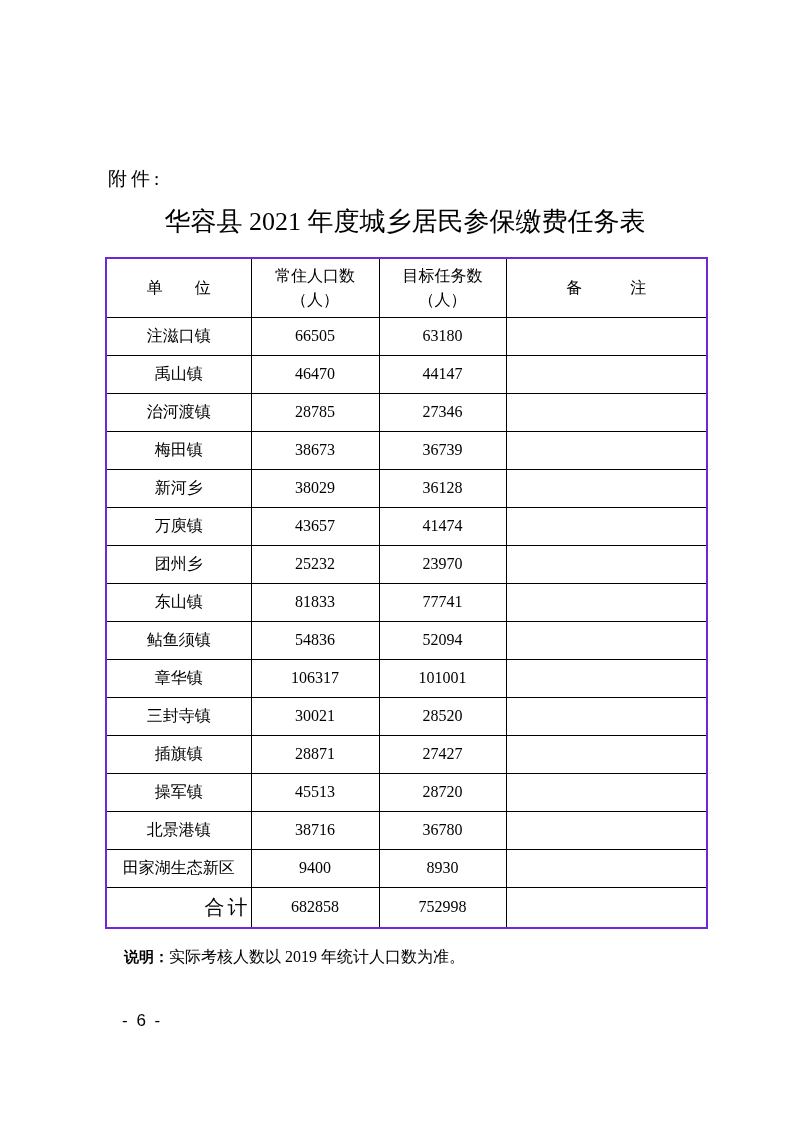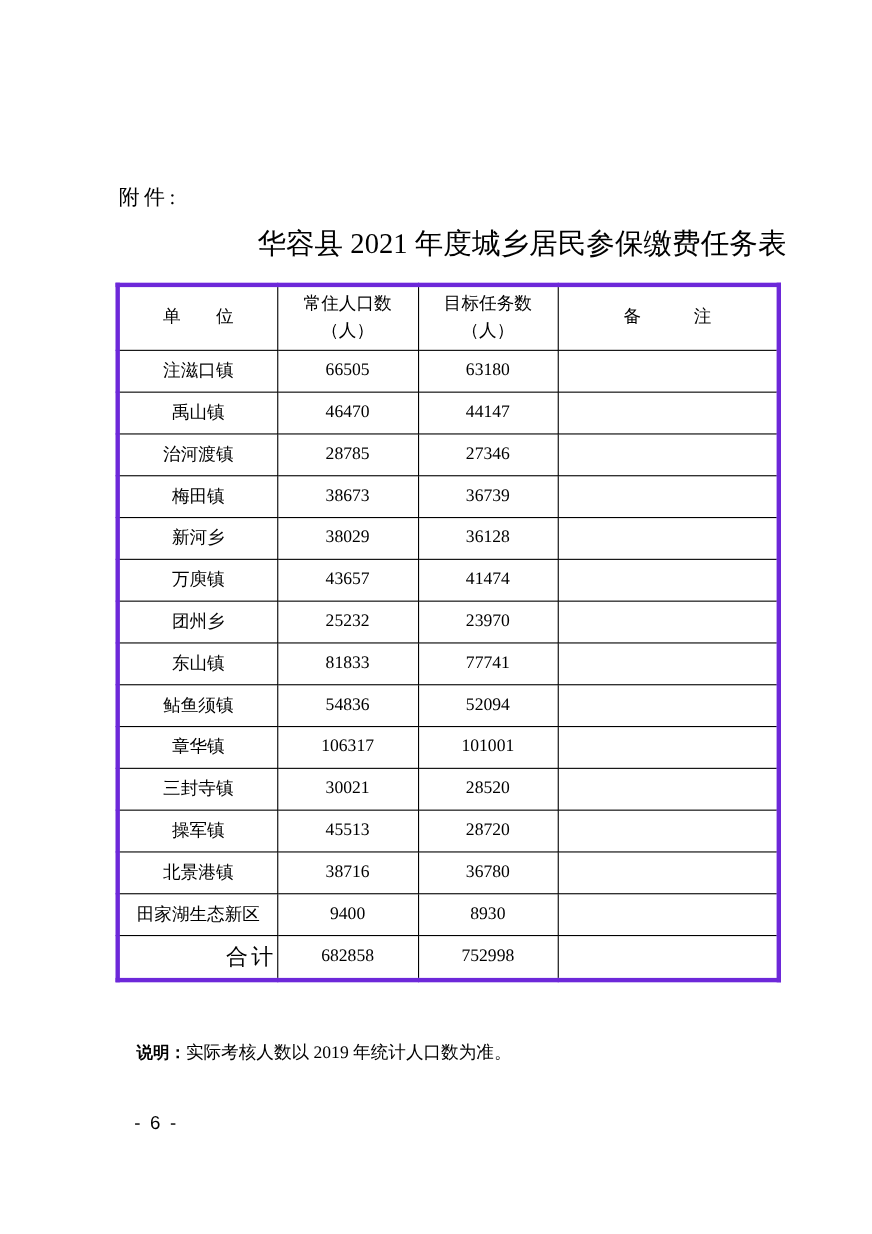--- a/index.html
+++ b/index.html
@@ -18,34 +18,34 @@
     left: 108px;
     top: 166px;
     font-size: 19px;
     letter-spacing: 4px;
   }
   .doc-title {
     position: absolute;
     left: 95px;
     top: 204px;
     width: 620px;
-    text-align: right;
+    text-align: center;
     font-size: 26px;
     white-space: nowrap;
   }
   .table-wrap {
     position: absolute;
     left: 105px;
     top: 257px;
   }
   table.task-table {
     border-collapse: collapse;
     table-layout: fixed;
     width: 601px;
-    border: 4px solid #6d28d9;
+    border: 2px solid #6d28d9;
   }
   table.task-table th,
   table.task-table td {
     border: 1px solid #000;
     text-align: center;
     vertical-align: middle;
     padding: 0;
     font-weight: normal;
     overflow: hidden;
     white-space: nowrap;
@@ -171,20 +171,26 @@
     <td>101001</td>
     <td></td>
   </tr>
           <tr class="data-row">
     <td>三封寺镇</td>
     <td>30021</td>
     <td>28520</td>
     <td></td>
   </tr>
           <tr class="data-row">
+    <td>插旗镇</td>
+    <td>28871</td>
+    <td>27427</td>
+    <td></td>
+  </tr>
+          <tr class="data-row">
     <td>操军镇</td>
     <td>45513</td>
     <td>28720</td>
     <td></td>
   </tr>
           <tr class="data-row">
     <td>北景港镇</td>
     <td>38716</td>
     <td>36780</td>
     <td></td>

